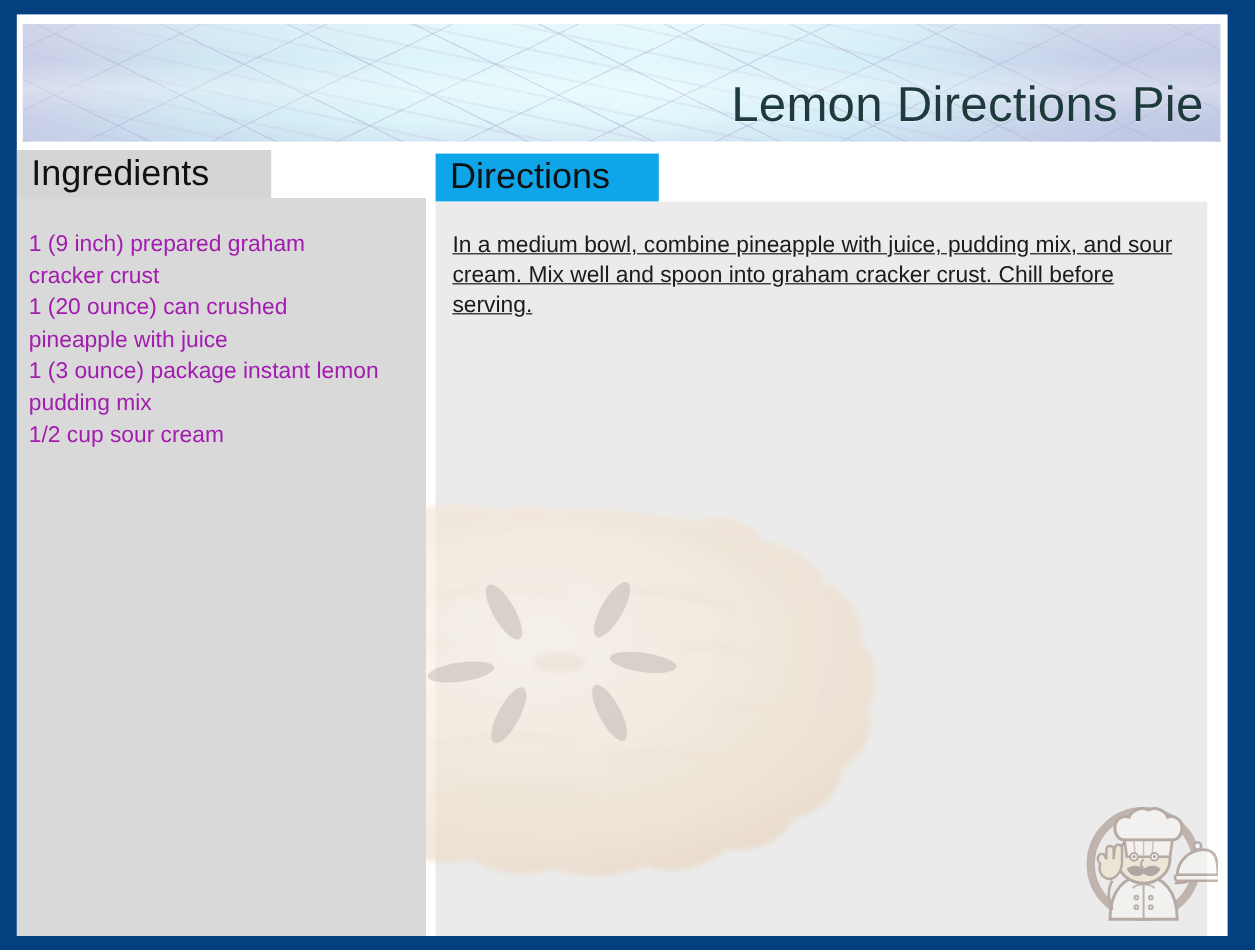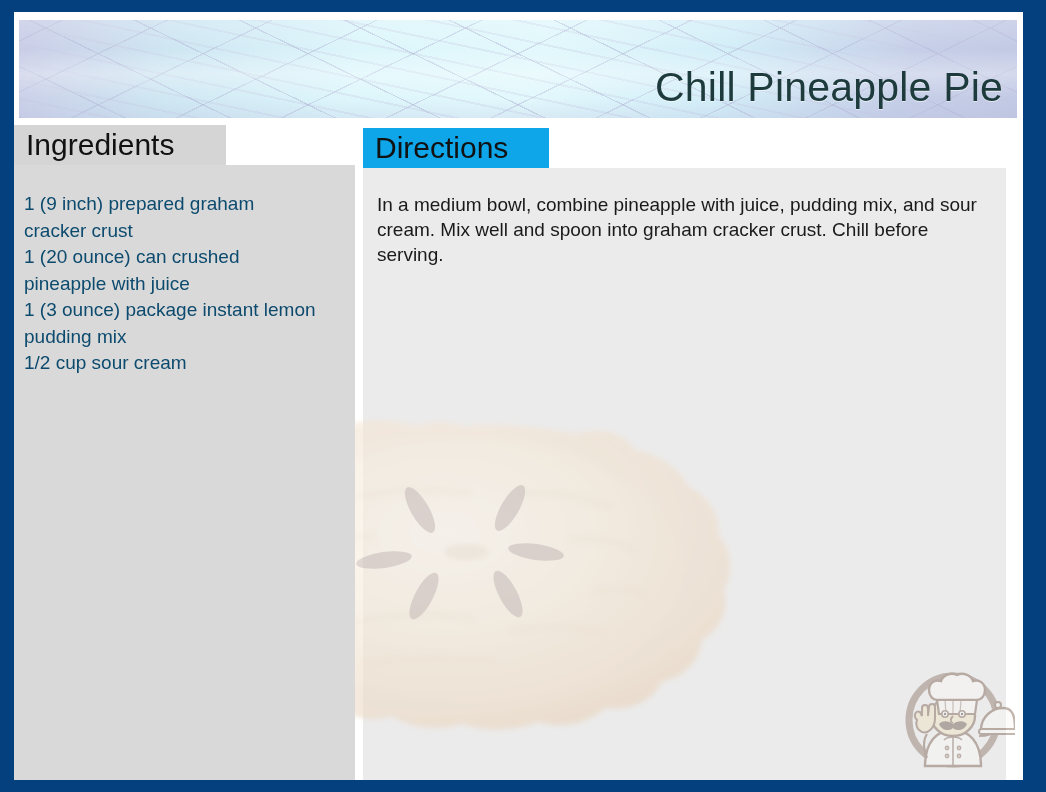--- a/index.html
+++ b/index.html
@@ -93,32 +93,32 @@
     box-sizing:border-box;
     padding:26px 10px 0 10px;
   }
   
   #panel-ingredients{left:0px;top:113px;width:290px;height:655px;}
   #panel-ingredients .panel-head{background:#d5d5d5;min-width:186px;}
   #panel-ingredients .panel-body{
     top:40px;width:341px;height:615px;background:#d9d9d9;
   }
   .ing-list{
-    font-size:19px;line-height:26.5px;color:#0c4a6e;
+    font-size:19px;line-height:26.5px;color:#a21caf;
     white-space:pre-wrap;
   }
   
   #panel-directions{left:349px;top:116px;width:643px;height:652px;}
   #panel-directions .panel-head{background:#0ea5e9;min-width:160px;}
   #panel-directions .panel-body{
     top:40px;width:643px;height:612px;background:#ebebeb;
     padding-top:24px;padding-left:14px;padding-right:12px;
   }
   .dir-text{
-    font-size:19px;line-height:25px;color:#1a1a1a;
+    font-size:19px;line-height:25px;color:#1a1a1a;text-decoration:underline;
   }
   
   .z-pie{z-index:5;}
   .z-panel-left{z-index:8;}
   .z-panel-right{z-index:4;}
   .z-chef{z-index:9;}
   .z-banner{z-index:10;}
 </style>
 </head>
 <body>
@@ -271,16 +271,16 @@
       <path d="M84,82 C92,82 98,80 102,76" stroke="#6b4a3a" stroke-width="2.2" fill="none"></path>
 
       <path d="M86,76 C86,62 98,54 108,54 C118,54 120,62 120,76 Z" fill="#fbfaf6" stroke="#6b4a3a" stroke-width="2.4"></path>
       <rect x="84" y="75" width="38" height="5" rx="2.5" fill="#fbfaf6" stroke="#6b4a3a" stroke-width="2"></rect>
       <circle cx="103" cy="51" r="3" fill="#fbfaf6" stroke="#6b4a3a" stroke-width="2"></circle>
     </svg>
   </div>
 
   <div class="banner z-banner">
     <div class="banner-sheen"></div>
-    <div class="banner-title">Chill Pineapple Pie</div>
+    <div class="banner-title">Lemon Directions Pie</div>
   </div>
 
 </div>
 
 </body></html>

